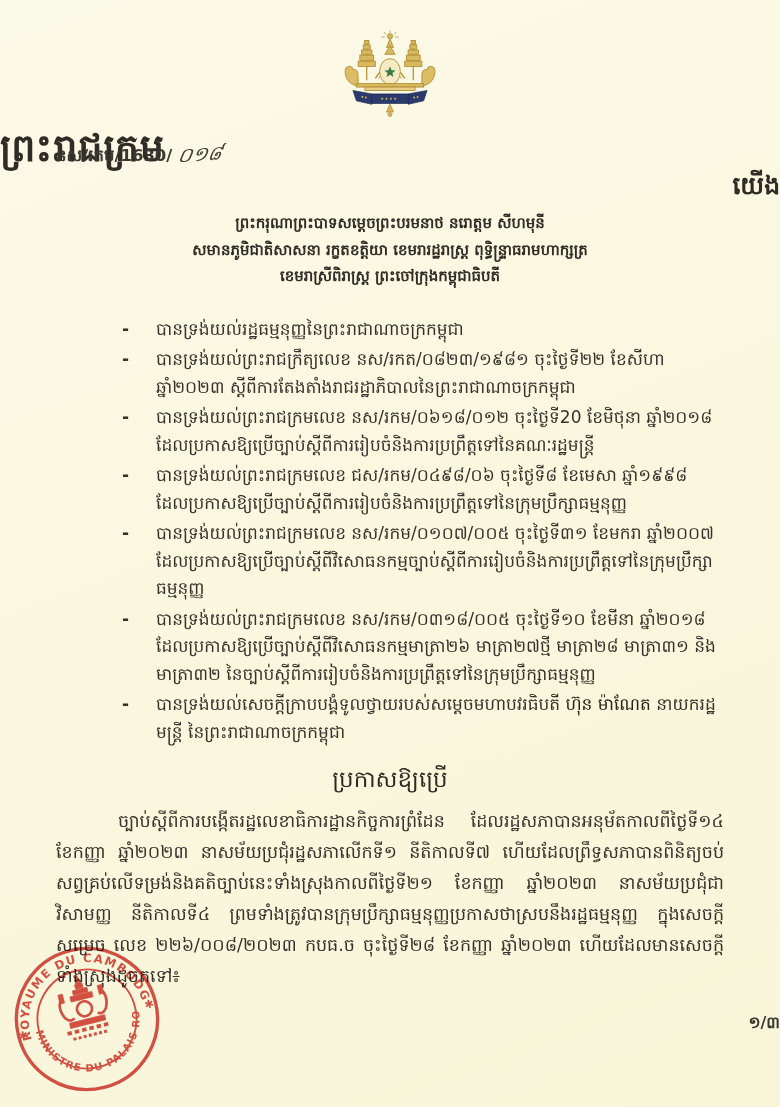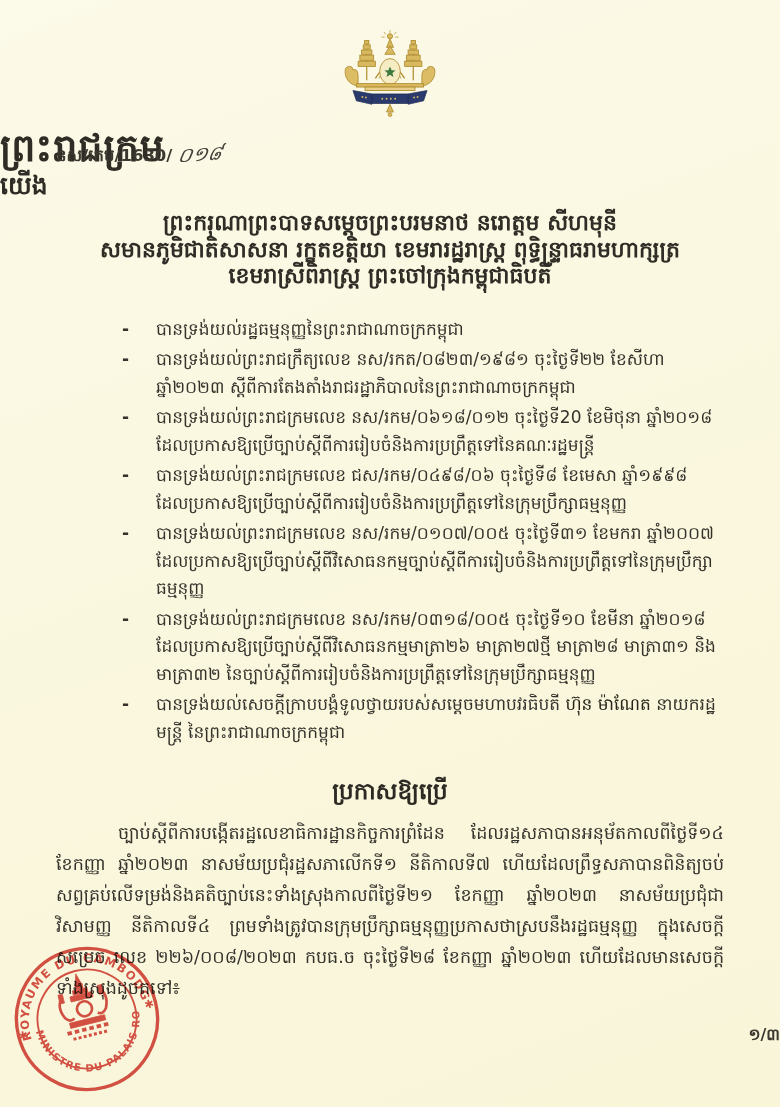--- a/index.html
+++ b/index.html
@@ -24,21 +24,21 @@
   .doc-title{
     text-align:left;
     font-size:38px;
     font-weight:bold;
     letter-spacing:1px;
     color:#2e2c25;
     margin-top:2px;
     line-height:40px;
   }
   .doc-we{
-    text-align:left;
+    text-align:right;
     font-size:25px;
     font-weight:bold;
     color:#2e2c25;
     line-height:32px;
     margin-top:2px;
   }
   .ref-line{
     position:absolute;
     left:56px;top:141px;
     font-size:16.5px;
@@ -53,21 +53,21 @@
     font-weight:normal;
     font-size:20px;
     transform:skewX(-14deg) rotate(-4deg);
     margin-left:6px;
     color:#43413a;
   }
   .royal-style{
     margin-top:8px;
     text-align:center;
     font-weight:bold;
-    font-size:22px;
+    font-size:15px;
     line-height:26.5px;
     color:#2f2d26;
   }
   .preamble{
     margin:26px 60px 0 118px;
   }
   .preamble-item{
     display:flex;
     align-items:flex-start;
     font-size:17px;
@@ -79,23 +79,23 @@
     flex:0 0 34px;
     text-align:left;
     padding-left:4px;
     font-weight:bold;
   }
   .preamble-text{flex:1;}
   .bold-name{font-weight:normal;color:#262419;}
   .promulgate-heading{
     text-align:center;
     font-size:23px;
-    font-weight:bold;
+    font-weight:normal;
     color:#2c2a23;
-    margin-top:28px;
+    margin-top:16px;
     line-height:34px;
   }
   .body-paragraph{
     margin:10px 56px 0 56px;
     font-size:17.5px;
     line-height:31px;
     text-align:justify;
     text-indent:62px;
     color:#34322b;
   }

